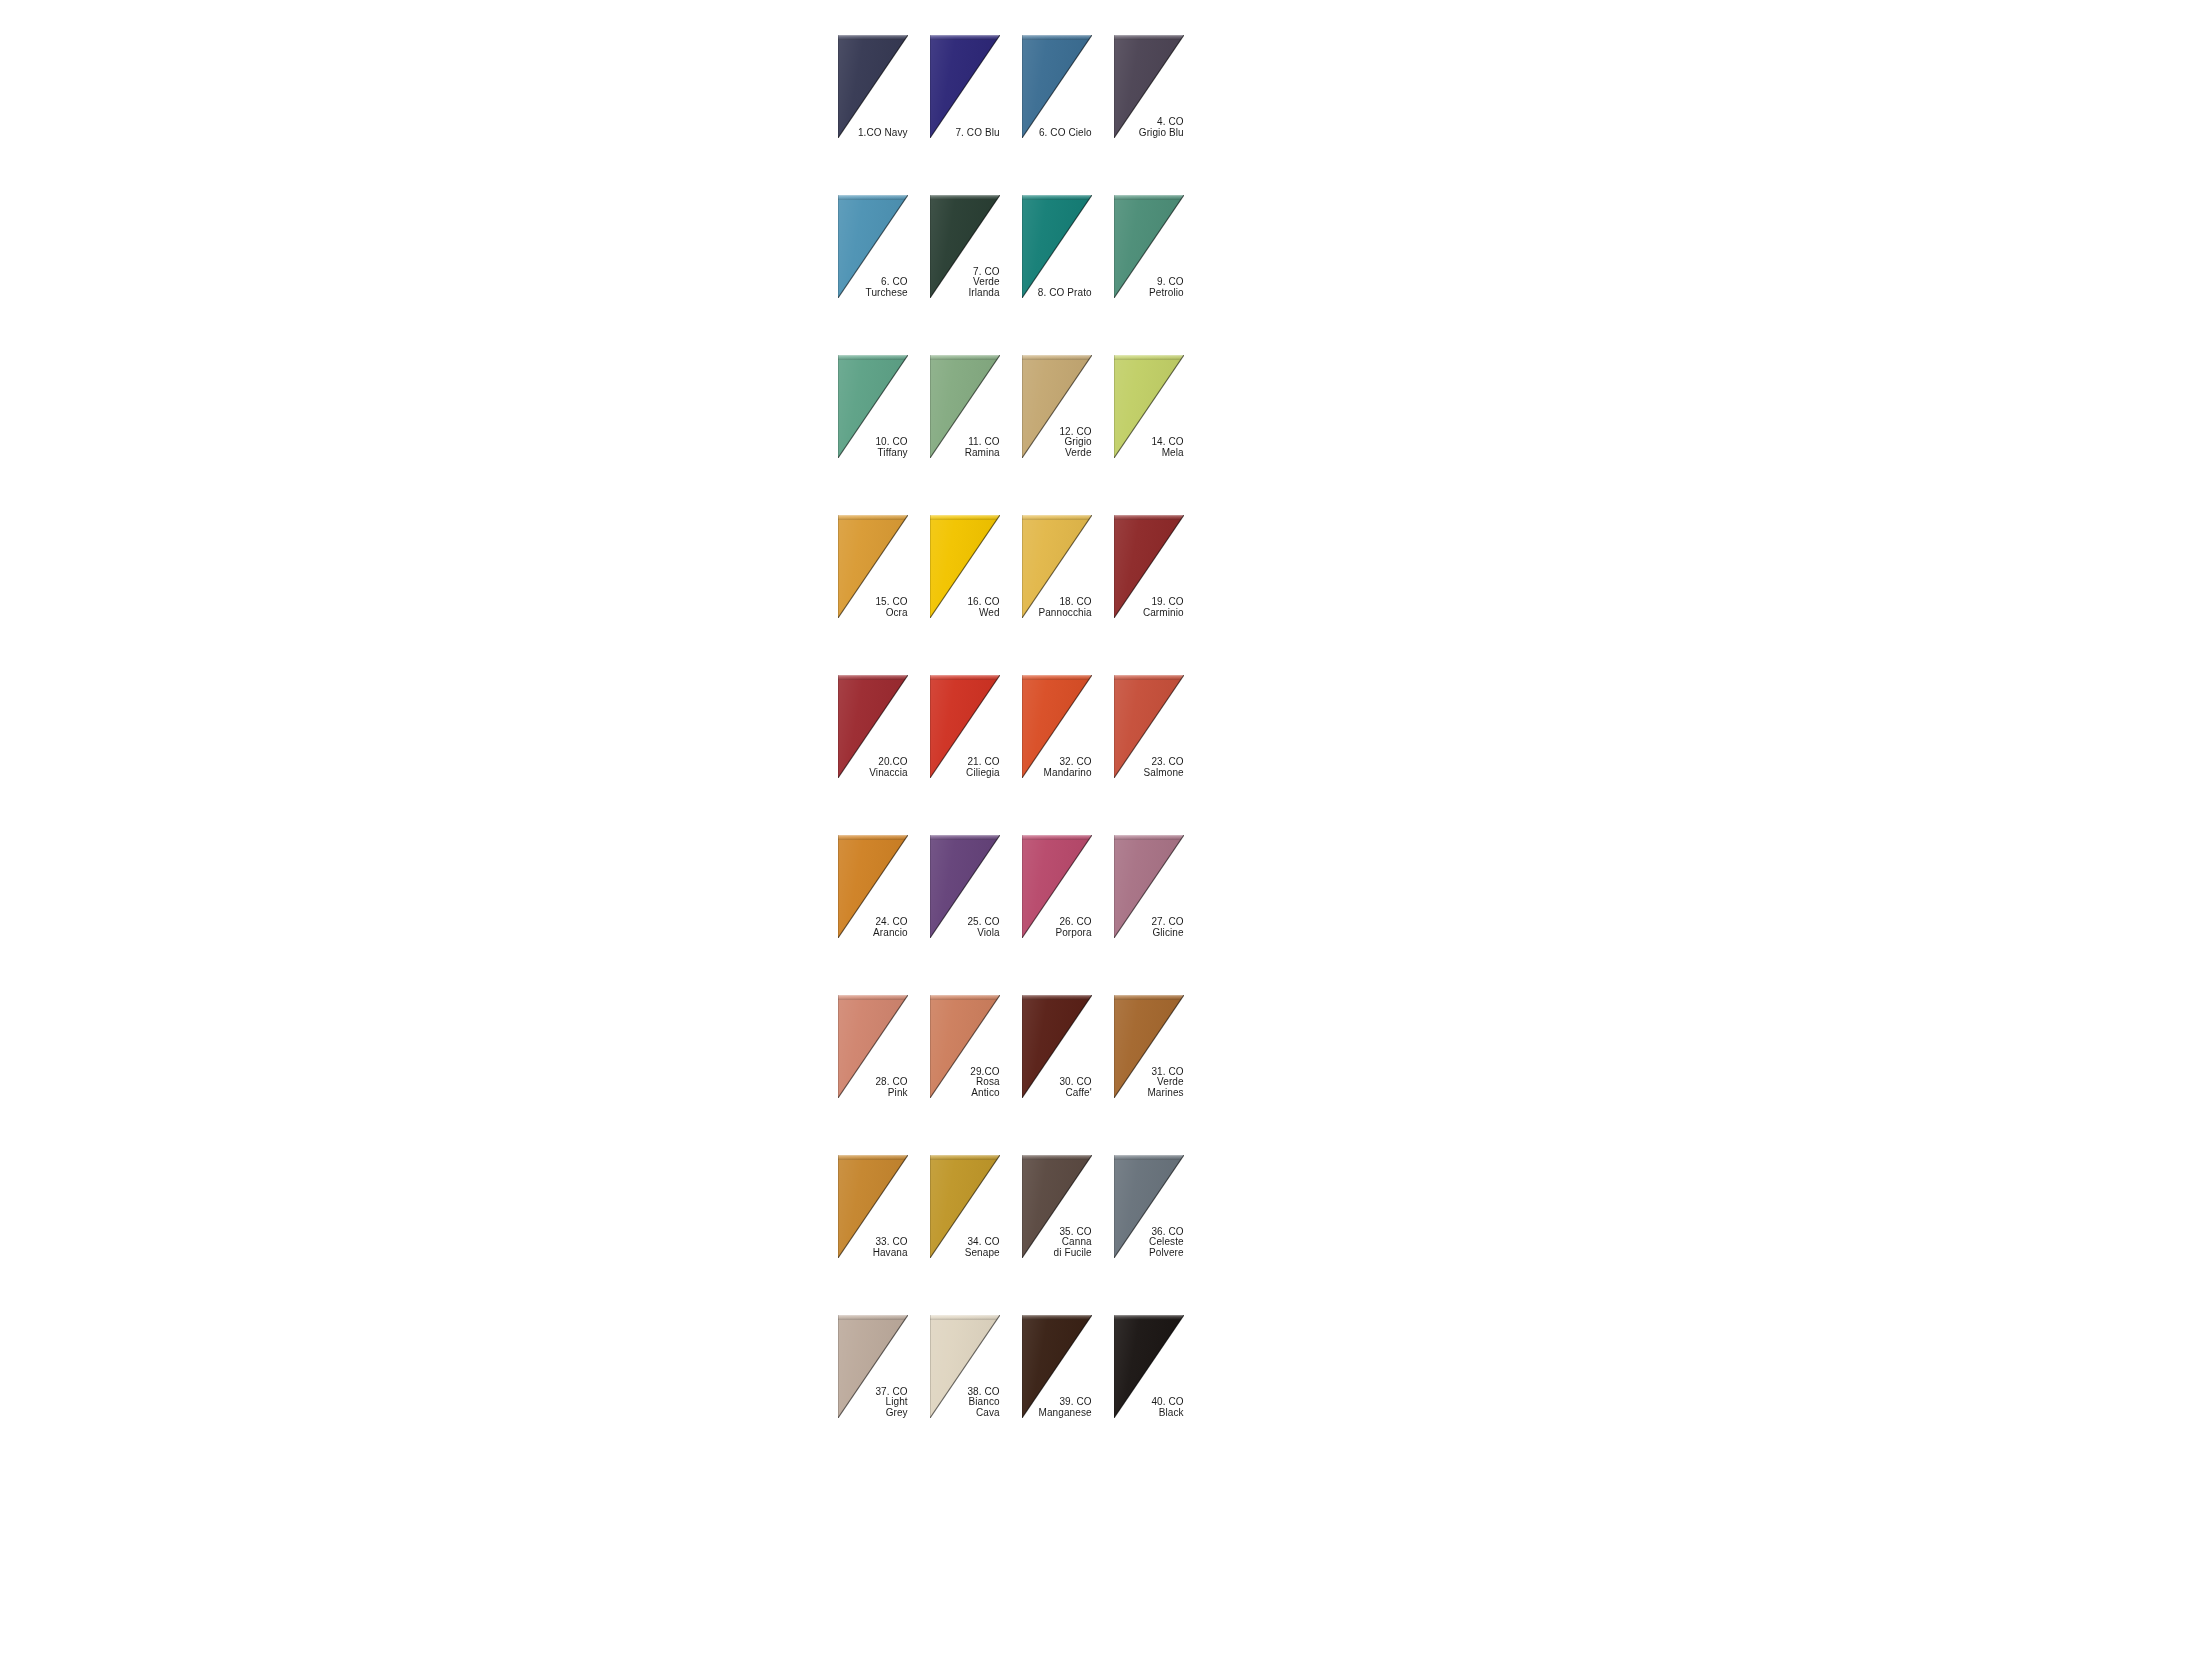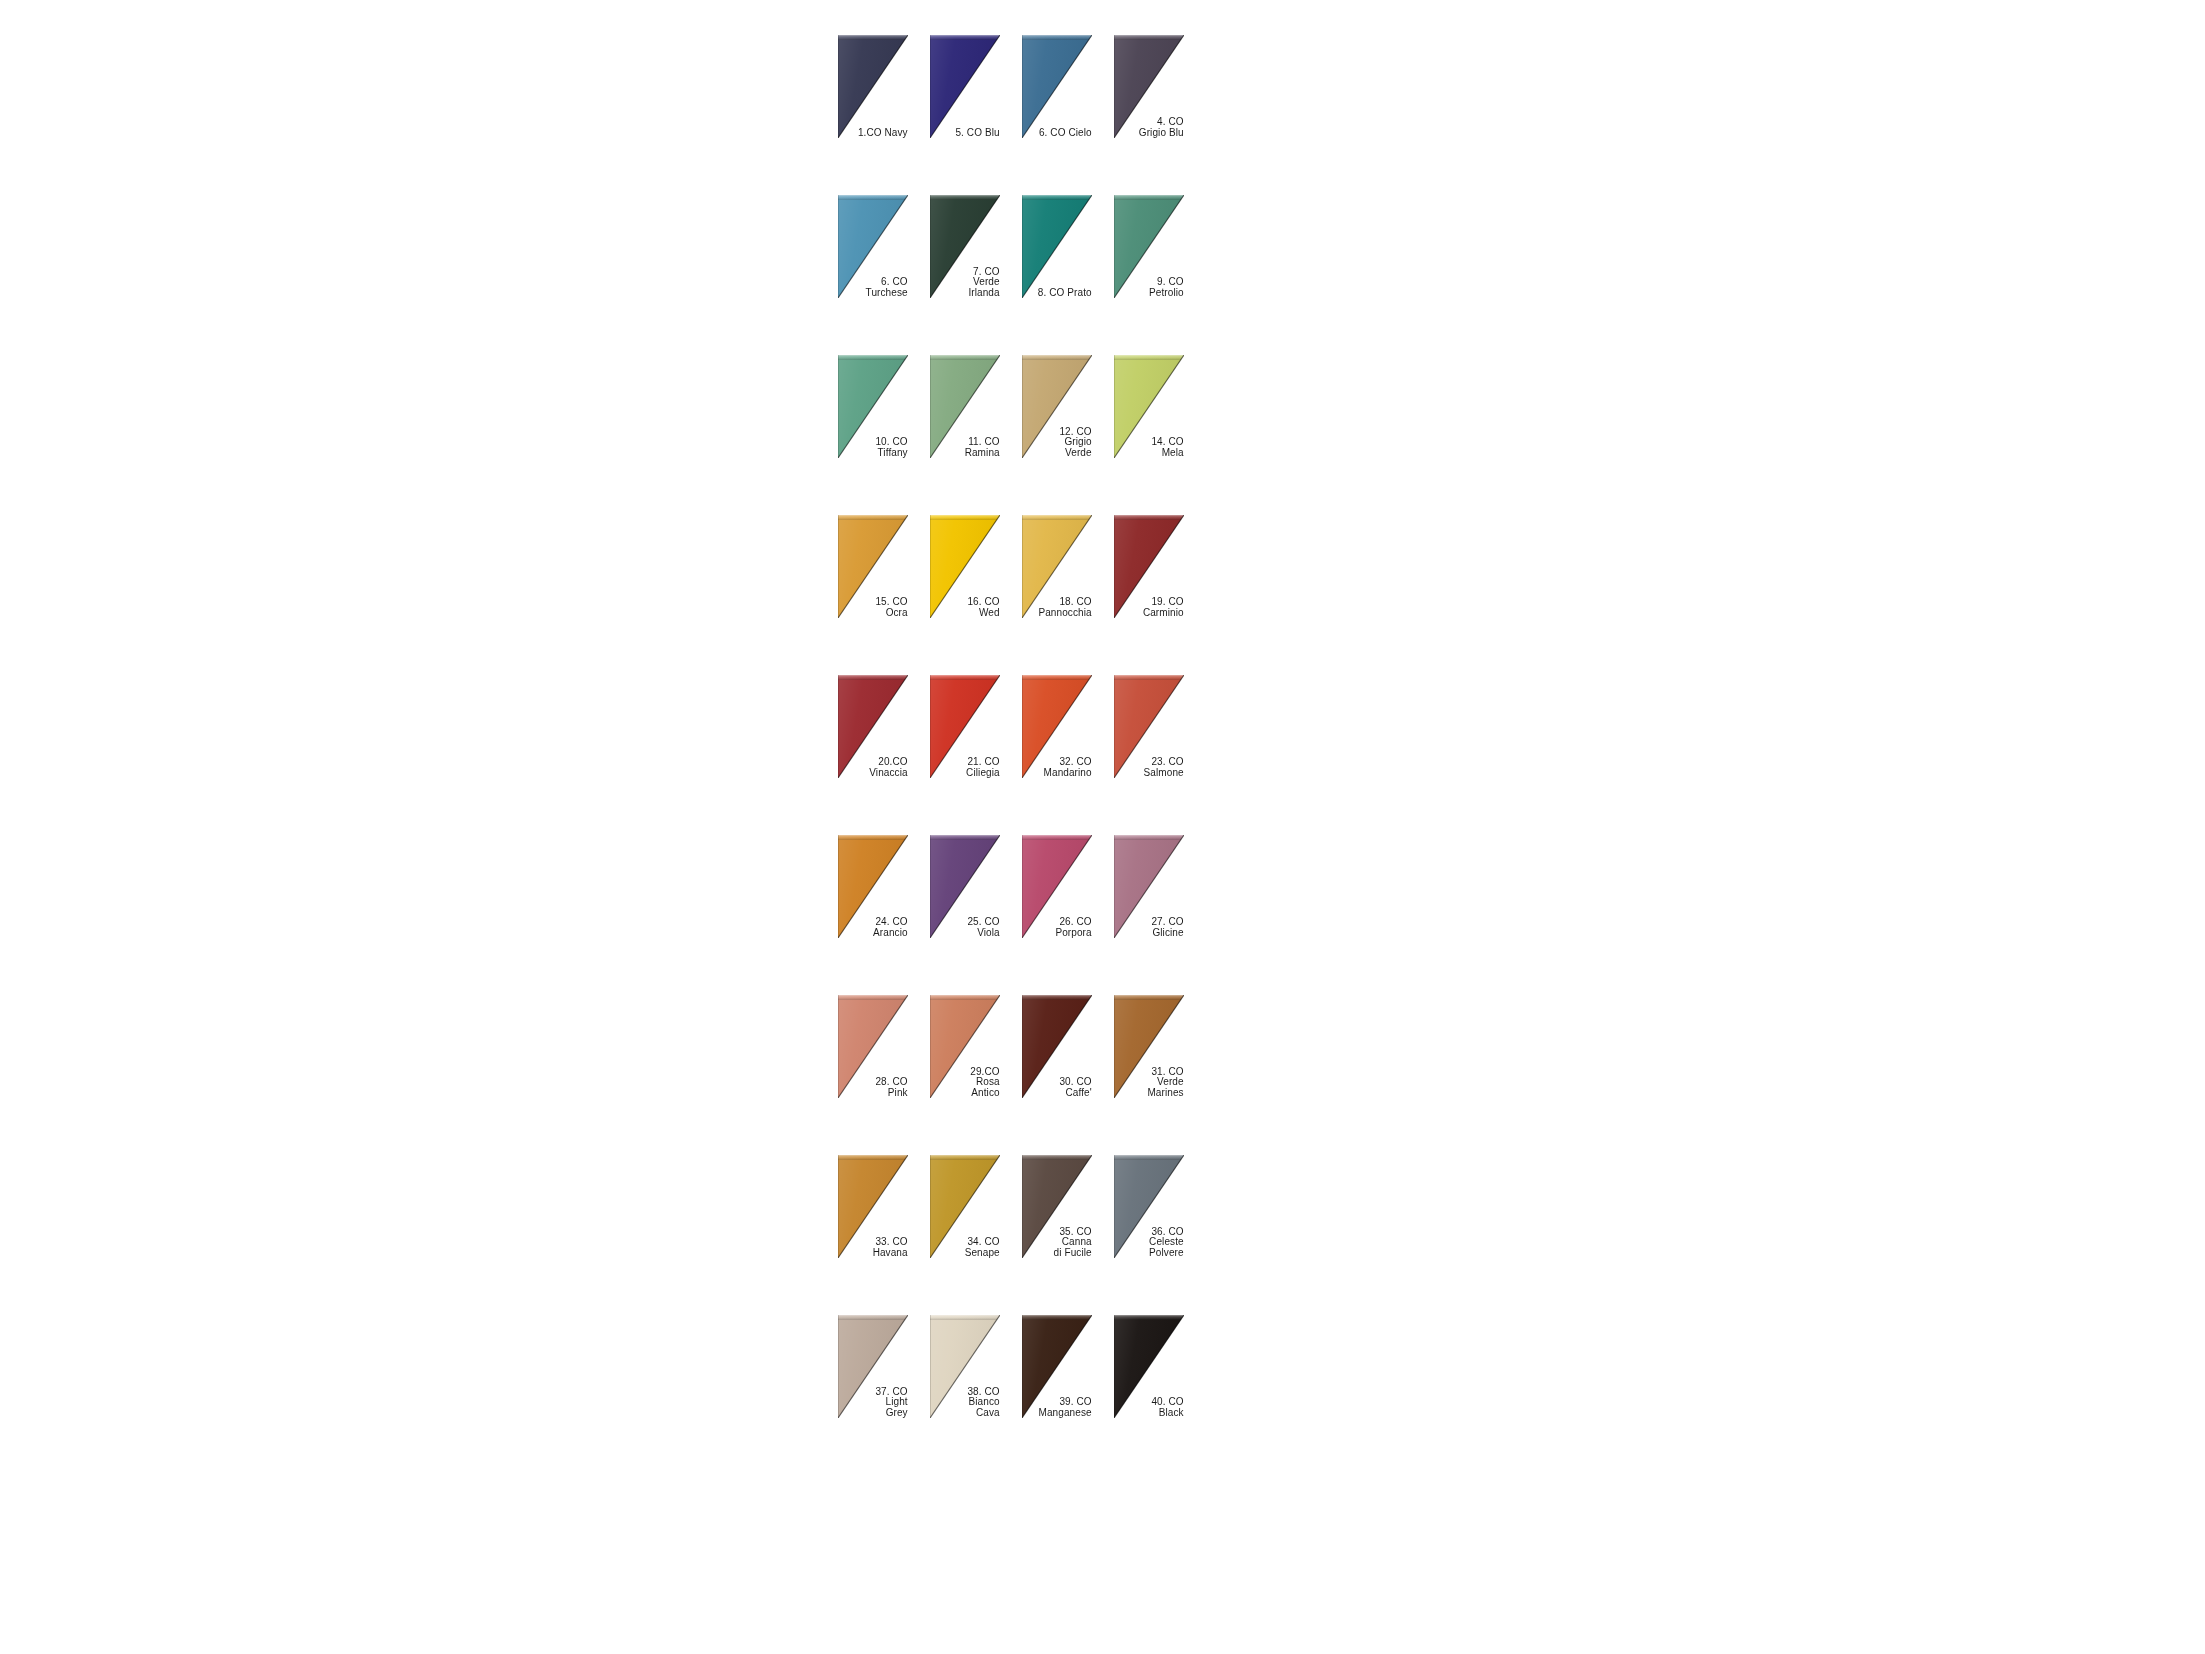--- a/index.html
+++ b/index.html
@@ -114,21 +114,21 @@
         <div class="swatch-label">1.CO Navy</div>
       </div>
       <div class="swatch-cell">
         <div class="swatch-tri" style="background-color: rgb(46, 40, 120);"></div>
         <div class="swatch-edge">
           <svg viewBox="0 0 94 138" preserveAspectRatio="none">
             <line x1="94" y1="0" x2="0" y2="138" stroke="rgba(0,0,0,0.55)" stroke-width="1.6"></line>
             <line x1="0" y1="0" x2="0" y2="138" stroke="rgba(0,0,0,0.30)" stroke-width="1.2"></line>
           </svg>
         </div>
-        <div class="swatch-label">5. CO Blu</div>
+        <div class="swatch-label">7. CO Blu</div>
       </div>
       <div class="swatch-cell">
         <div class="swatch-tri" style="background-color: rgb(60, 110, 147);"></div>
         <div class="swatch-edge">
           <svg viewBox="0 0 94 138" preserveAspectRatio="none">
             <line x1="94" y1="0" x2="0" y2="138" stroke="rgba(0,0,0,0.55)" stroke-width="1.6"></line>
             <line x1="0" y1="0" x2="0" y2="138" stroke="rgba(0,0,0,0.30)" stroke-width="1.2"></line>
           </svg>
         </div>
         <div class="swatch-label">6. CO Cielo</div>

